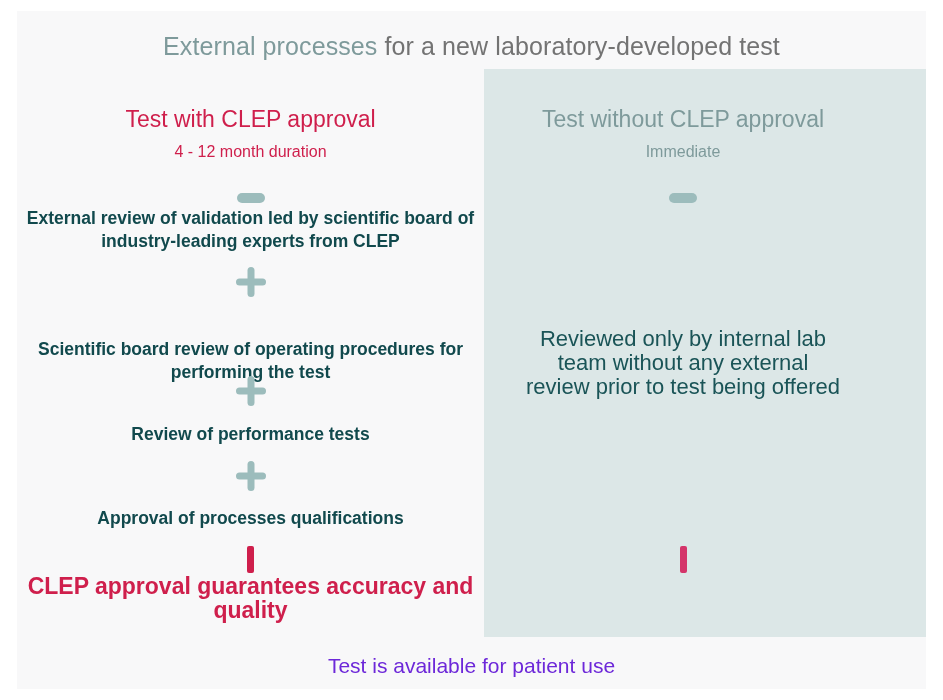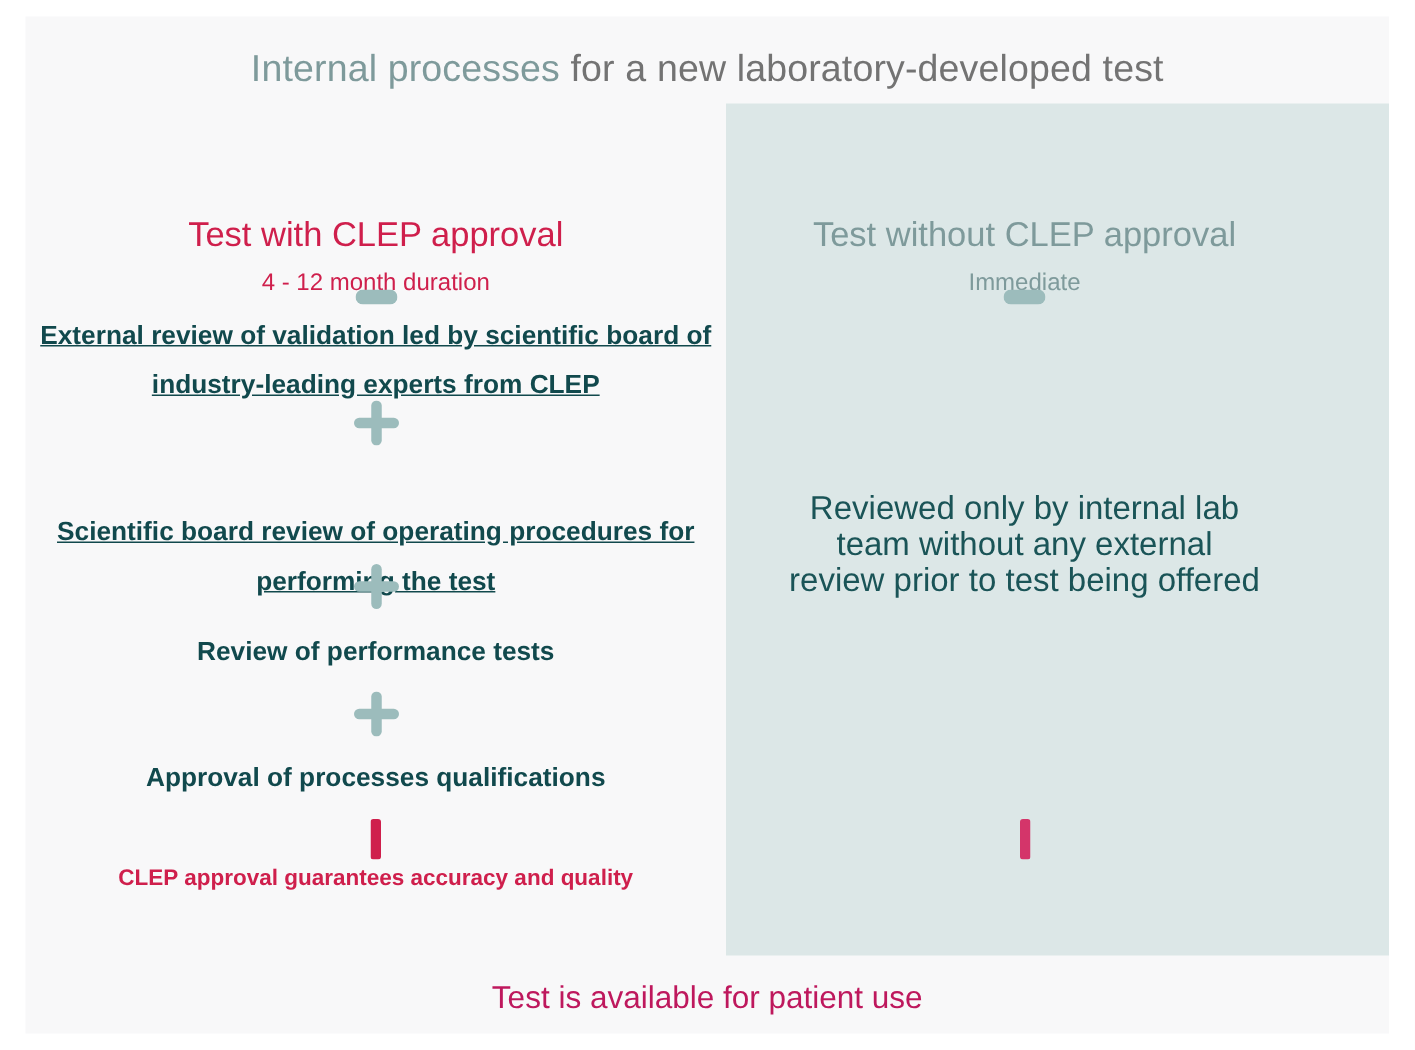--- a/index.html
+++ b/index.html
@@ -63,21 +63,20 @@
   }
   .col-right {
     left: 467px;
     width: 398px;
   }
 
   .col-head {
     position: absolute;
     width: 100%;
     text-align: center;
-    margin-top: 37px;
   }
   .col-left .col-head { top: 35px; }
   .col-right .col-head { top: 35px; }
 
   .col-head .head-title {
     font-size: 23px;
     line-height: 30px;
     white-space: nowrap;
   }
   .col-head .head-sub {
@@ -111,29 +110,29 @@
   }
   .step-text {
     position: absolute;
     width: 100%;
     text-align: center;
     color: #11494d;
     font-weight: bold;
     font-size: 17.5px;
     line-height: 24px;
   }
-  .step-text.tight { line-height: 33px; text-decoration: underline; }
+  .step-text.tight { line-height: 23px; }
 
   .final-left {
     position: absolute;
     width: 100%;
     text-align: center;
     color: #cf1f4c;
     font-weight: bold;
-    font-size: 15px;
+    font-size: 23px;
     line-height: 24px;
   }
 
   
   .right-body {
     position: absolute;
     width: 100%;
     text-align: center;
     color: #1a5457;
     font-size: 22px;
@@ -148,32 +147,32 @@
     line-height: 24px;
   }
 
   
   .footer {
     position: absolute;
     left: 0;
     top: 643px;
     width: 909px;
     text-align: center;
-    color: #be185d;
+    color: #6d28d9;
     font-size: 21px;
     white-space: nowrap;
   }
 </style>
 </head>
 <body>
 
 <div class="infographic">
 
   <div class="title">
-    <span class="t-muted">Internal processes</span>
+    <span class="t-muted">External processes</span>
     <span class="t-strong">for a new laboratory-developed test</span>
   </div>
 
   <div class="panel-right"></div>
 
   <div class="col col-left">
 
     <div class="col-head">
       <div class="head-title">Test with CLEP approval</div>
       <div class="head-sub">4 - 12 month duration</div>

